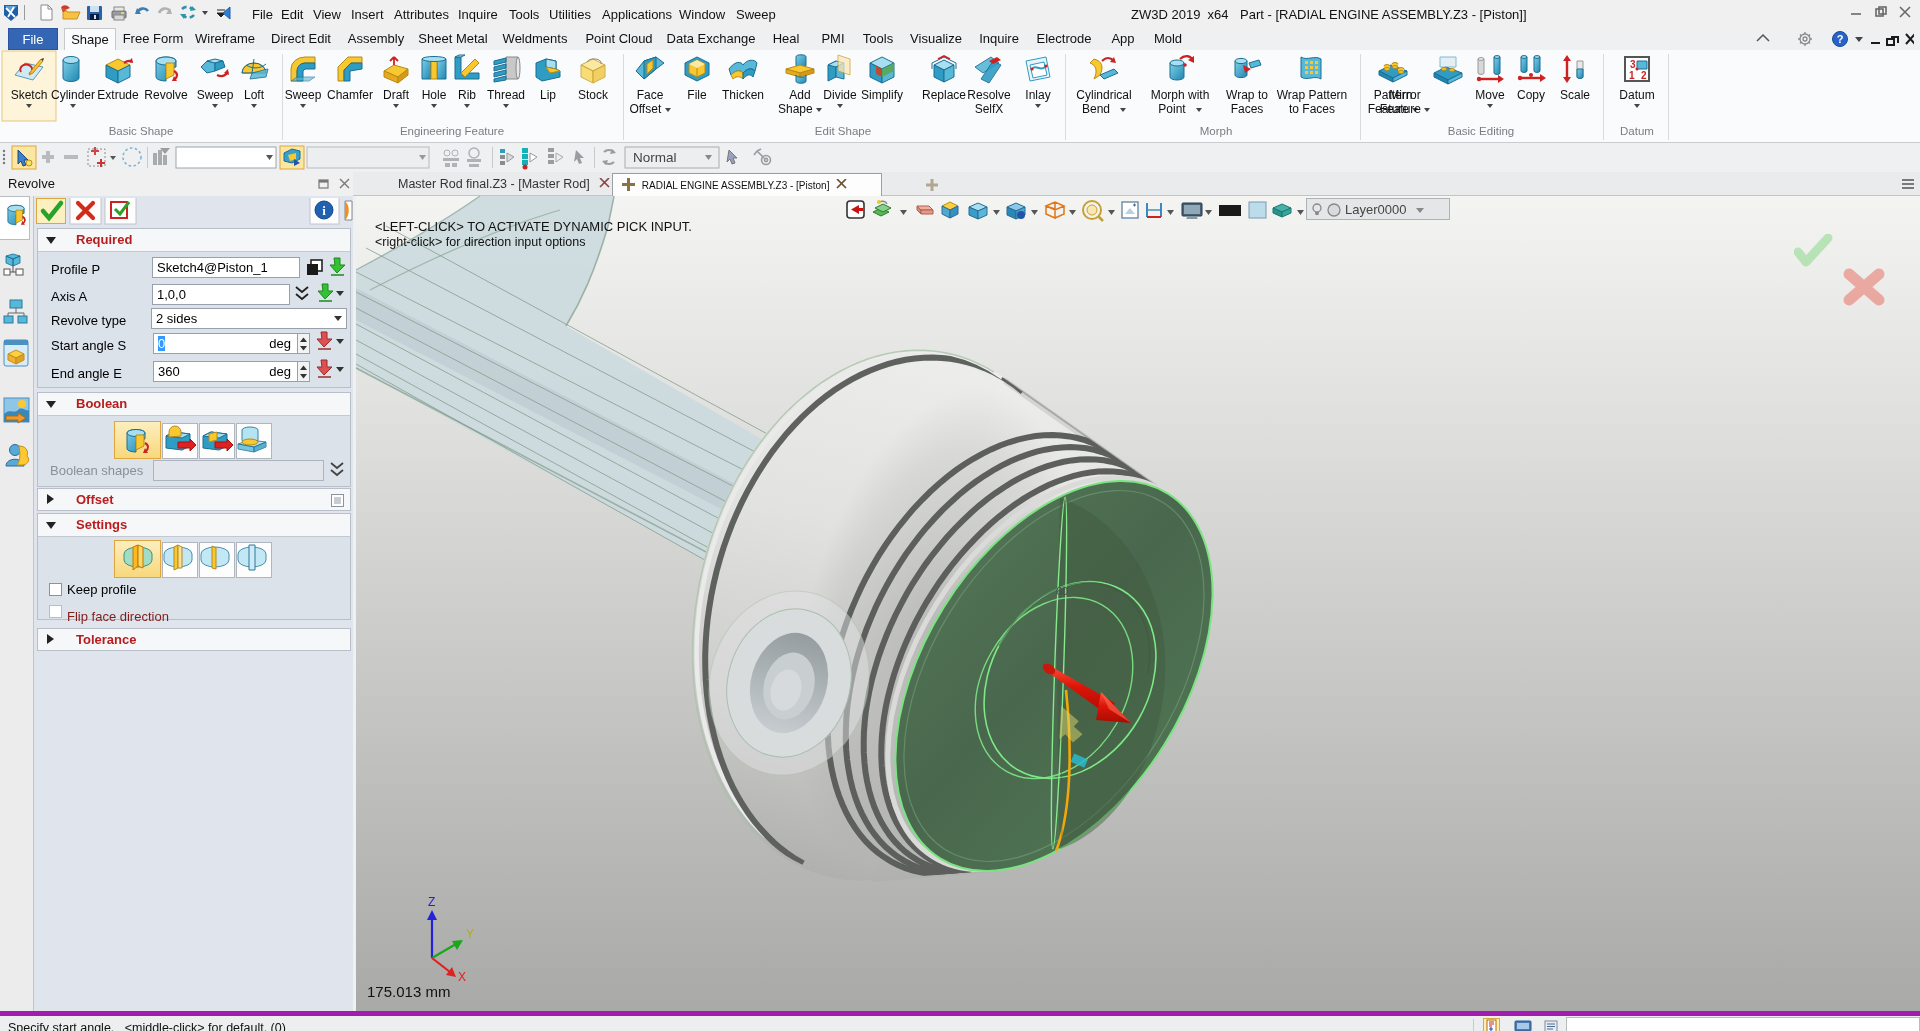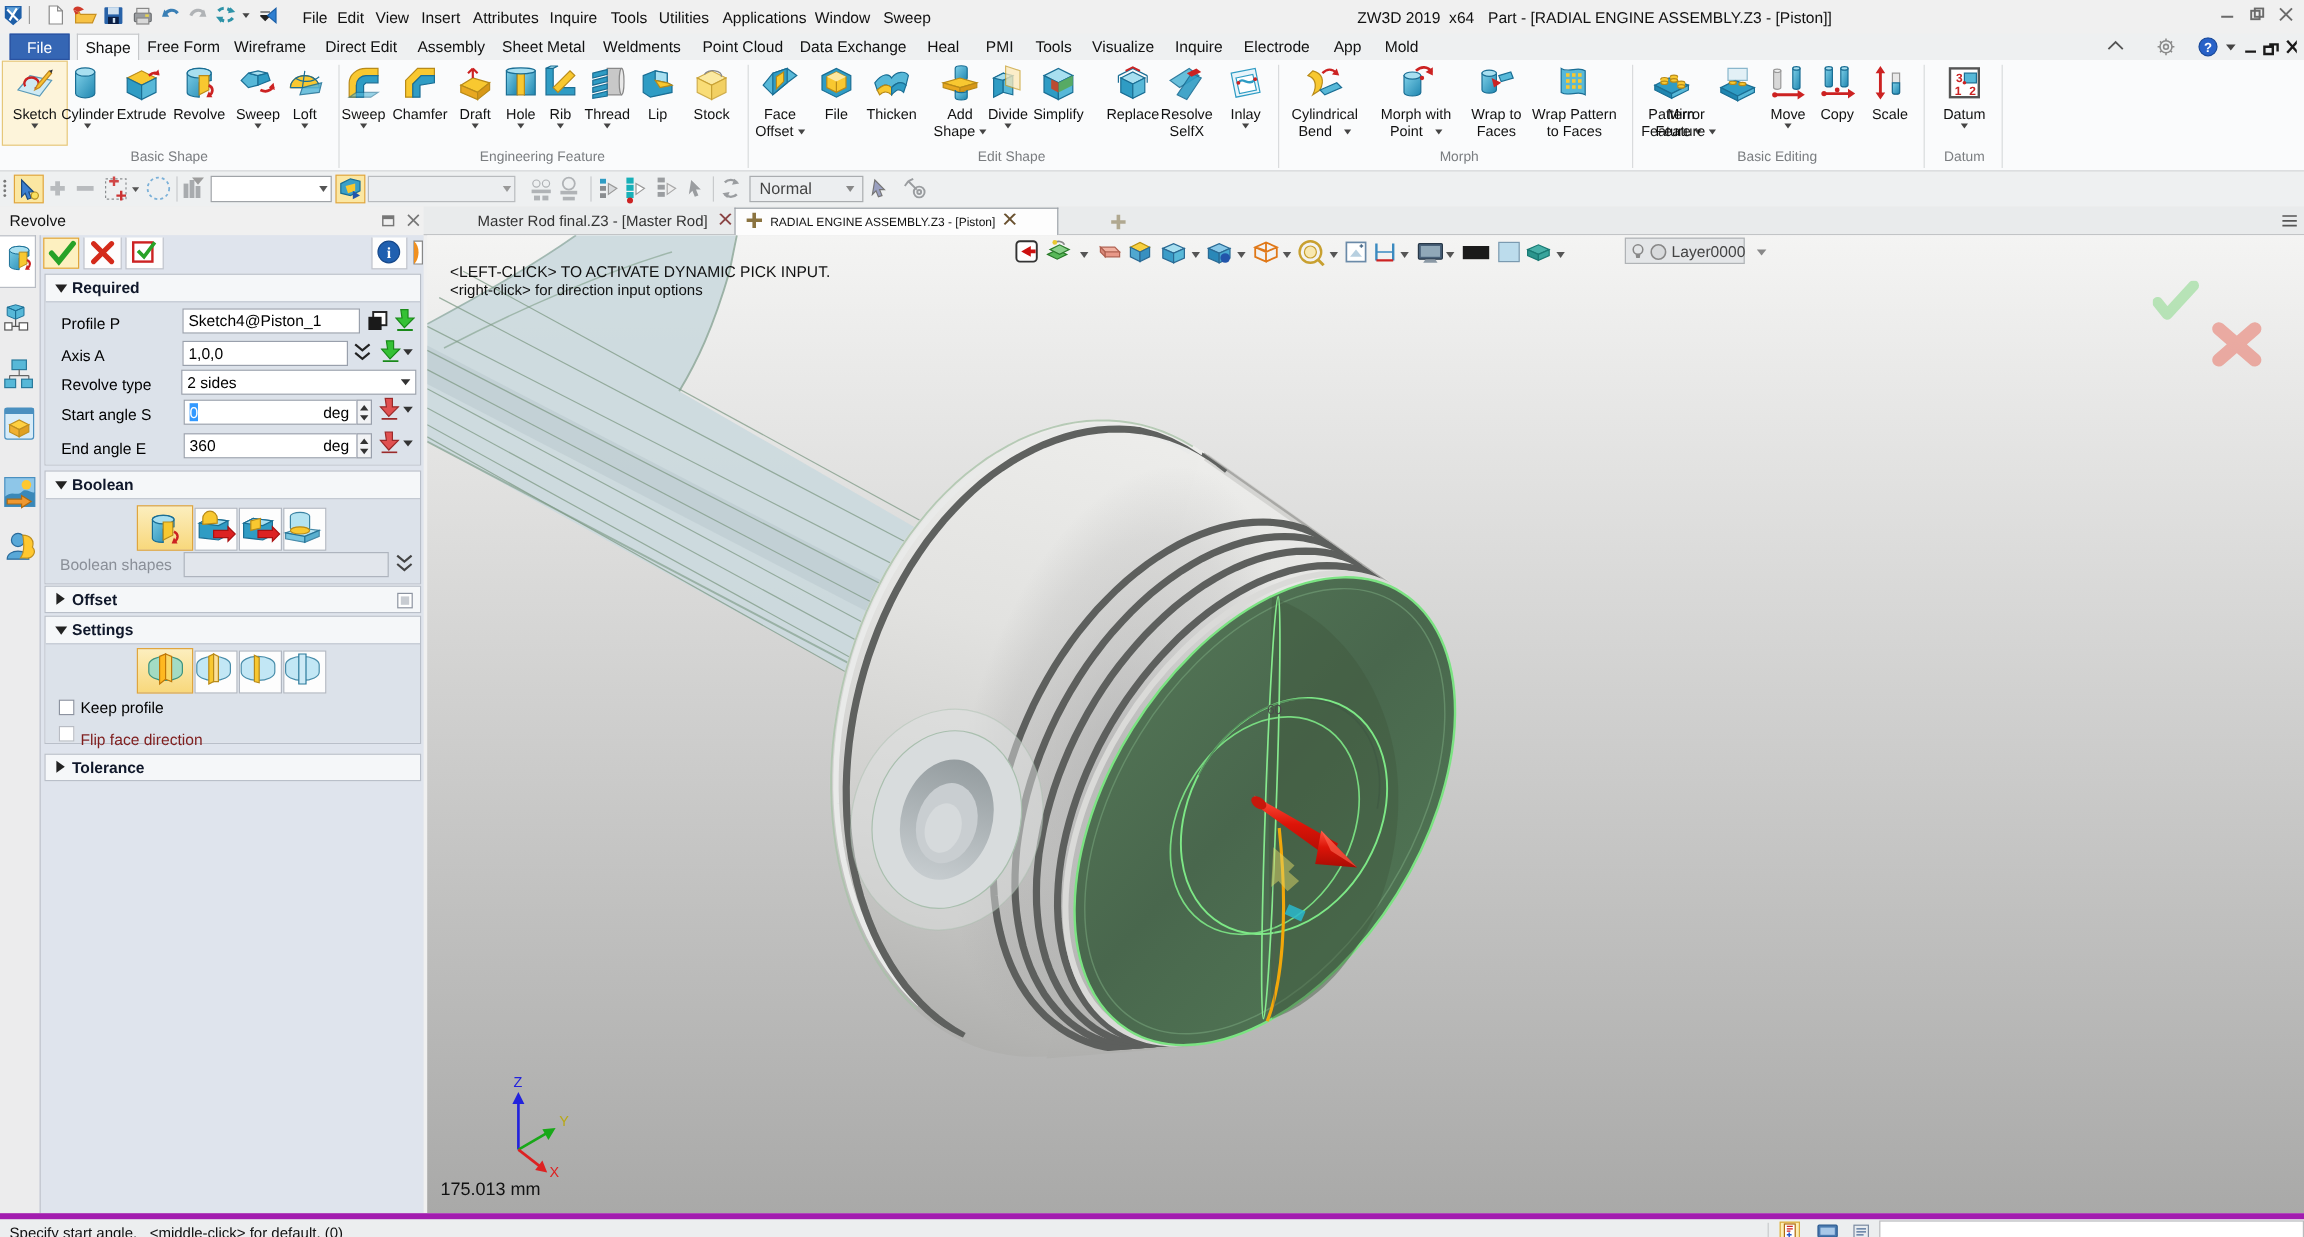--- a/index.html
+++ b/index.html
@@ -26,21 +26,21 @@
 
 #toolrow { position:absolute; left:0; top:143px; width:1920px; height:29px; background:#eef0f1; }
 
 #docrow { position:absolute; left:0; top:172px; width:1920px; height:24px; background:#e9ebec; border-bottom:1px solid #c2c4c6; }
 #revhdr { position:absolute; left:0; top:0; width:353px; height:24px; background:#f0f0f0; }
 .doctab { position:absolute; top:1px; height:23px; font-size:13px; color:#222; line-height:23px; }
 
 #panel { position:absolute; left:0; top:196px; width:353px; height:815px; background:#ececed; }
 #dialog { position:absolute; left:33px; top:0; width:320px; height:815px; background:#dfe4ed; border-left:1px solid #c0c4cc; }
 .sect { position:absolute; left:3px; width:314px; background:#f5f7f9; border:1px solid #b9bfc9; }
-.shdr { font-size:13px; font-weight:bold; color:#0f172a; padding-left:22px; line-height:22px; position:relative; }
+.shdr { font-size:13px; font-weight:bold; color:#b91c1c; padding-left:38px; line-height:22px; position:relative; }
 .tri-d { position:absolute; left:8px; top:8px; width:0; height:0; border-left:5px solid transparent; border-right:5px solid transparent; border-top:7px solid #222; }
 .tri-r { position:absolute; left:9px; top:5px; width:0; height:0; border-top:5px solid transparent; border-bottom:5px solid transparent; border-left:7px solid #222; }
 .scontent { position:relative; background:#dce2ea; border-top:1px solid #c3c9d2; }
 .flabel { position:absolute; font-size:13px; color:#000; }
 .finput { position:absolute; height:21px; background:#fff; border:1px solid #99a0ac; font-size:13px; color:#000; padding:1px 4px; line-height:17px; }
 .fcombo-dis { background:#e2e6ec; border:1px solid #aeb4be; }
 .spin { position:absolute; width:13px; height:21px; background:#f2f3f5; border:1px solid #99a0ac; }
 .cb { position:absolute; width:13px; height:13px; background:#fff; border:1px solid #8c93a0; }
 .ibtn { position:absolute; width:36px; height:36px; background:#fdfdfd; border:1px solid #b0b6c0; }
 .ibtn.sel { background:linear-gradient(#fceebe,#f8d87c); border:1px solid #e0a53d; }
@@ -1074,21 +1074,21 @@
         <path d="M343 18 L351 18 L353 21 L341 21 Z" fill="#8a98a4"></path>
   <path d="M360 12 L367 12 L363.5 17 Z" fill="#555"></path>
   <rect x="374" y="7" width="22" height="11" fill="#1a1a1a"></rect>
   <rect x="404" y="4" width="17" height="16" fill="#bcdcec" stroke="#7a9ab0"></rect>
   <path d="M428 10 L437 6 L446 10 L437 14 Z" fill="#48b0a8" stroke="#1a7a74"></path>
         <path d="M428 10 L428 15 L437 19 L437 14 Z" fill="#2a948c" stroke="#1a7a74"></path>
         <path d="M446 10 L446 15 L437 19 L437 14 Z" fill="#38a49c" stroke="#1a7a74"></path>
   <path d="M452 12 L459 12 L455.5 17 Z" fill="#555"></path>
   </g>
 </svg>
-<div class="abs" style="left:998px;top:2px;width:100px;height:22px;background:#e4e6e8;border:1px solid #b0b3b6">
+<div class="abs" style="left:950px;top:2px;width:144px;height:22px;background:#e4e6e8;border:1px solid #b0b3b6">
   <svg class="abs" style="left:3px;top:3px" width="40" height="16" viewBox="0 0 40 16">
     <circle cx="7" cy="6" r="4" fill="none" stroke="#888" stroke-width="1.3"></circle>
         <path d="M5 10 L9 10 L8.5 13 L5.5 13 Z" fill="#888"></path>
     <circle cx="24" cy="8" r="6" fill="#d8dadc" stroke="#888" stroke-width="1.3"></circle>
   </svg>
   <span style="position:absolute;left:38px;top:3px;font-size:13px;color:#444">Layer0000</span>
   <svg class="abs" style="left:108px;top:8px" width="10" height="7" viewBox="0 0 10 7">
         <path d="M1 1 L9 1 L5 6 Z" fill="#888"></path>
       </svg>
 </div>

